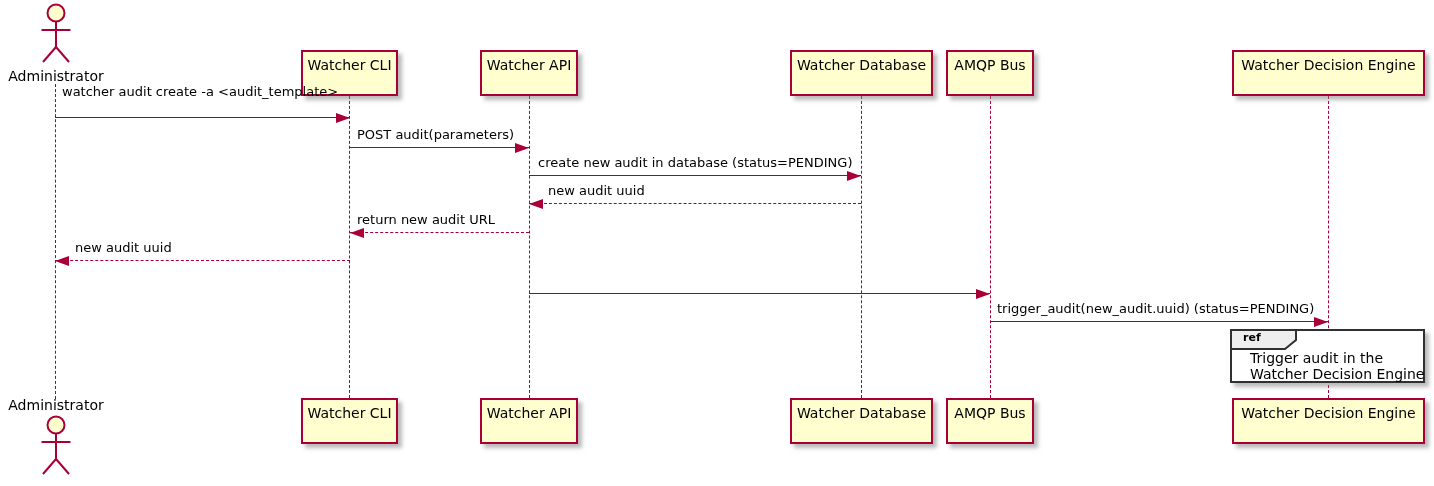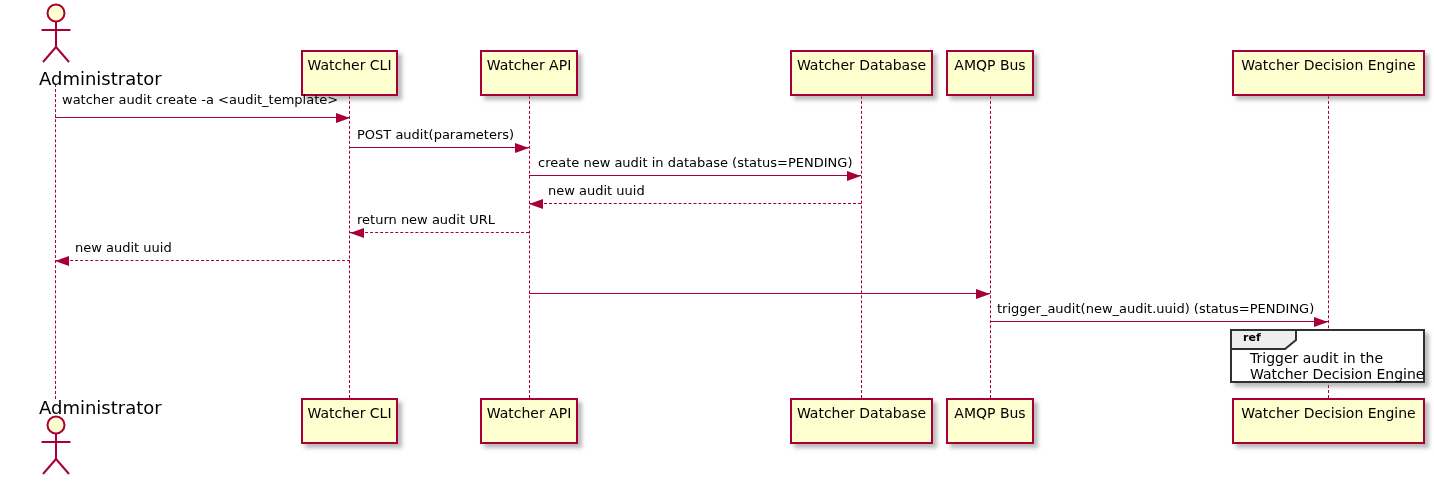--- a/index.html
+++ b/index.html
@@ -9,21 +9,21 @@
     overflow:hidden;
   }
   .pbox{
     position:absolute;box-sizing:border-box;height:46px;
     background:#FEFECE;border:2px solid #A80036;
     box-shadow:4px 4px 4px rgba(130,130,130,.55);
     text-align:center;font-size:14px;line-height:26px;color:#000;
     white-space:nowrap;
   }
   .lifeline{position:absolute;width:0;border-left:1px dashed #A80036;}
-  .actor-label{position:absolute;font-size:18px;color:#000;text-align:center;white-space:nowrap;margin-left:32px;}
+  .actor-label{position:absolute;font-size:14px;color:#000;text-align:center;white-space:nowrap;}
   .actor-svg{position:absolute;}
   .mlabel{position:absolute;font-size:13px;line-height:16px;height:16px;color:#000;white-space:nowrap;}
   .mline{position:absolute;height:0;border-top:1px solid #A80036;}
   .mline.dashed{border-top-style:dashed;}
   .head{position:absolute;width:0;height:0;border-top:5px solid transparent;border-bottom:5px solid transparent;}
   .head.r{border-left:14px solid #A80036;}
   .head.l{border-right:14px solid #A80036;}
   .ref{
     position:absolute;box-sizing:border-box;background:#ffffff;
     border:2px solid #303030;box-shadow:4px 4px 4px rgba(130,130,130,.55);
@@ -67,21 +67,21 @@
   <div class="pbox" style="left:790px;top:50px;width:143px;">Watcher Database</div>
   <div class="pbox" style="left:946px;top:50px;width:88px;">AMQP Bus</div>
   <div class="pbox" style="left:1232px;top:50px;width:193px;">Watcher Decision Engine</div>
 
   <div class="pbox" style="left:301px;top:398px;width:97px;">Watcher CLI</div>
   <div class="pbox" style="left:480px;top:398px;width:98px;">Watcher API</div>
   <div class="pbox" style="left:790px;top:398px;width:143px;">Watcher Database</div>
   <div class="pbox" style="left:946px;top:398px;width:88px;">AMQP Bus</div>
   <div class="pbox" style="left:1232px;top:398px;width:193px;">Watcher Decision Engine</div>
 
-  <div class="mlabel" style="left:62px;top:92px;">watcher audit create -a &lt;audit_template&gt;</div>
+  <div class="mlabel" style="left:62px;top:84px;">watcher audit create -a &lt;audit_template&gt;</div>
   <div class="mline" style="left:55px;top:117px;width:295px;"></div>
   <div class="head r" style="left:336px;top:113px;"></div>
 
   <div class="mlabel" style="left:357px;top:127px;">POST audit(parameters)</div>
   <div class="mline" style="left:350px;top:147px;width:179px;"></div>
   <div class="head r" style="left:515px;top:143px;"></div>
 
   <div class="mlabel" style="left:538px;top:155px;">create new audit in database (status=PENDING)</div>
   <div class="mline" style="left:529px;top:175px;width:332px;"></div>
   <div class="head r" style="left:847px;top:171px;"></div>

